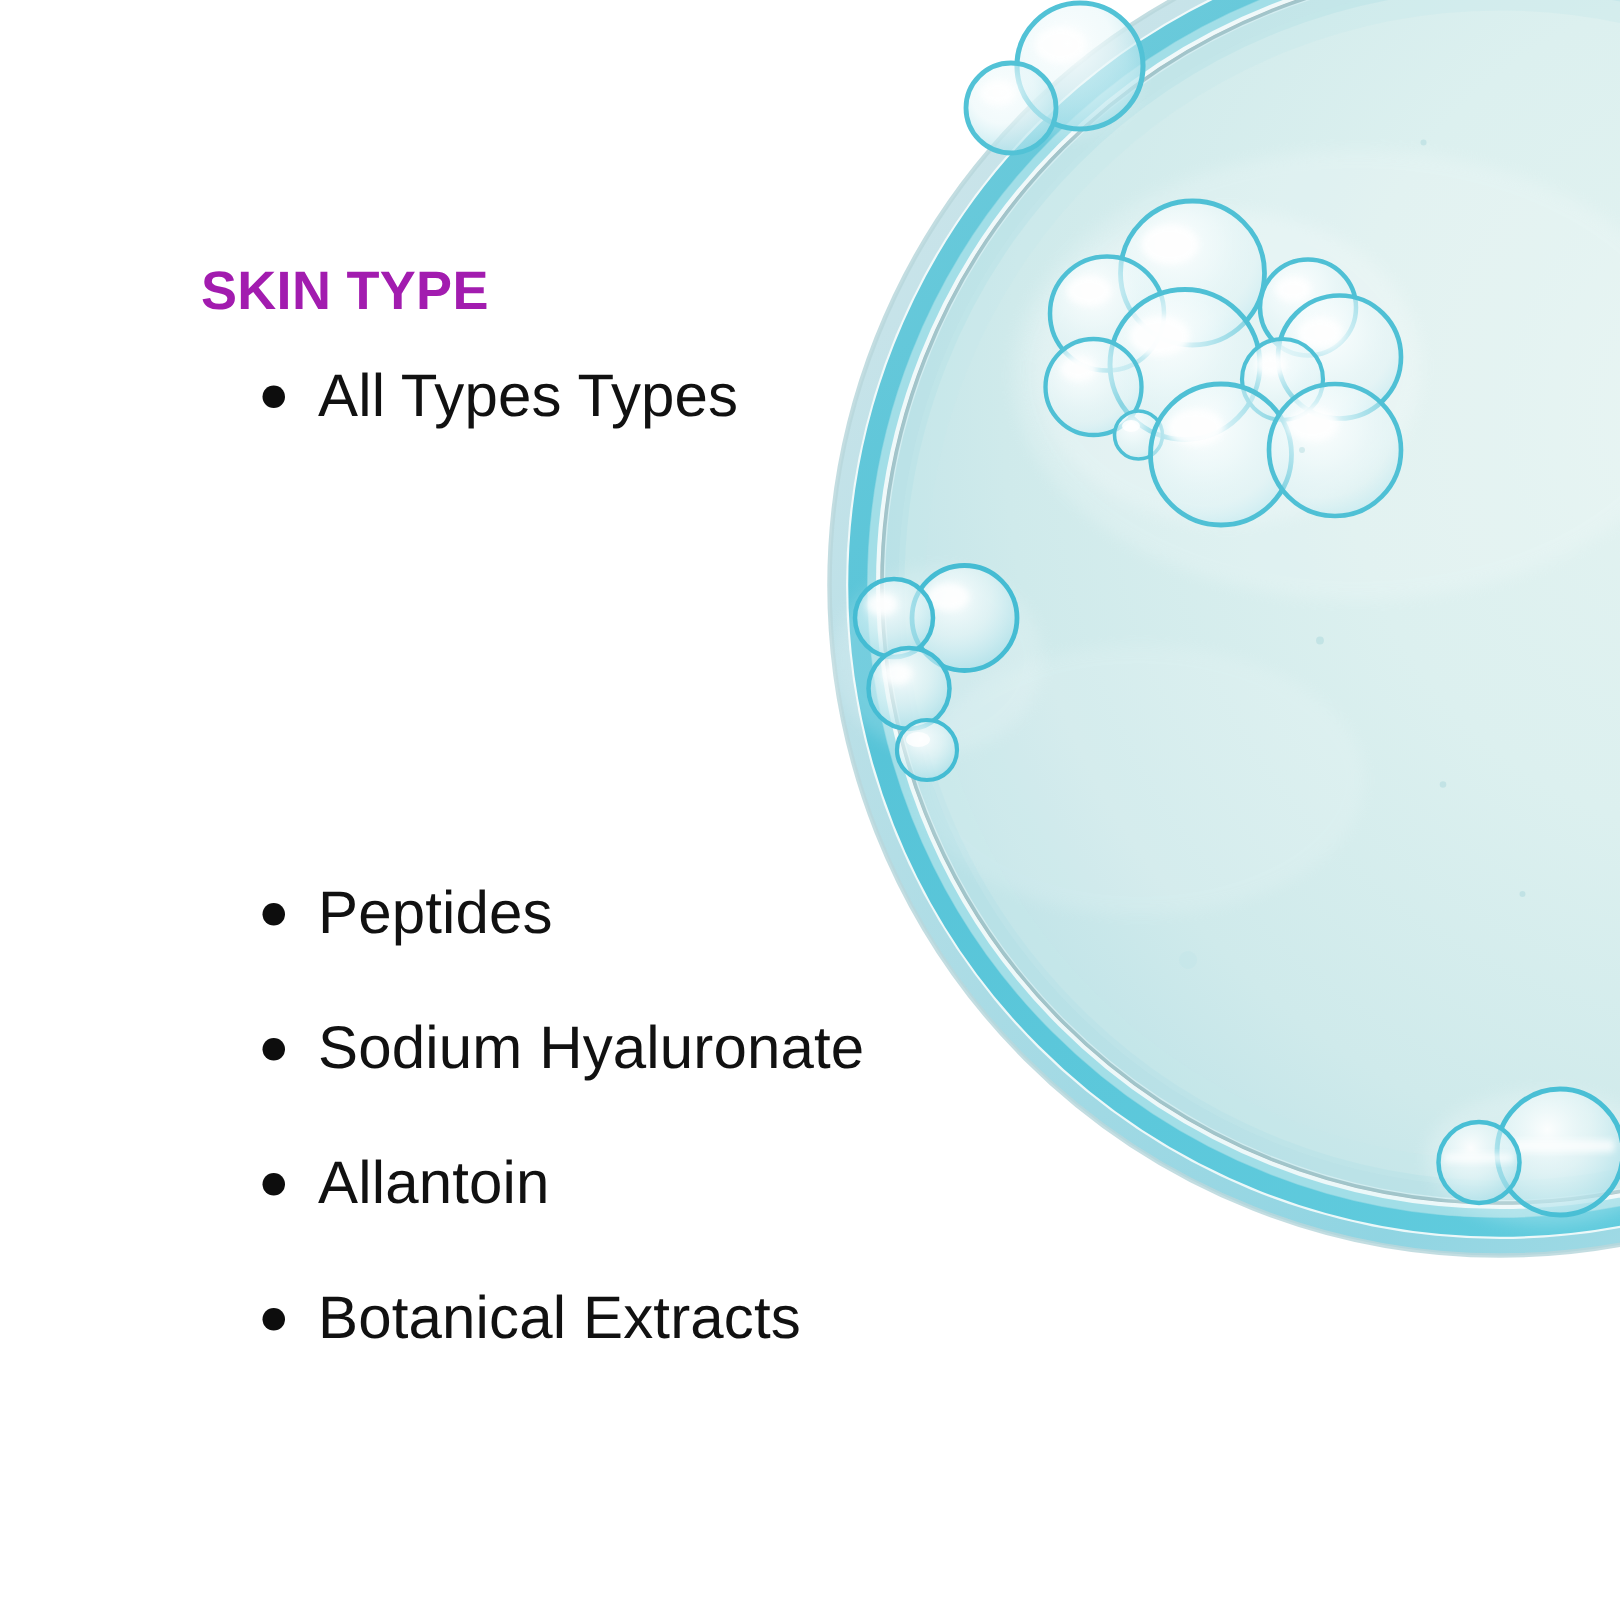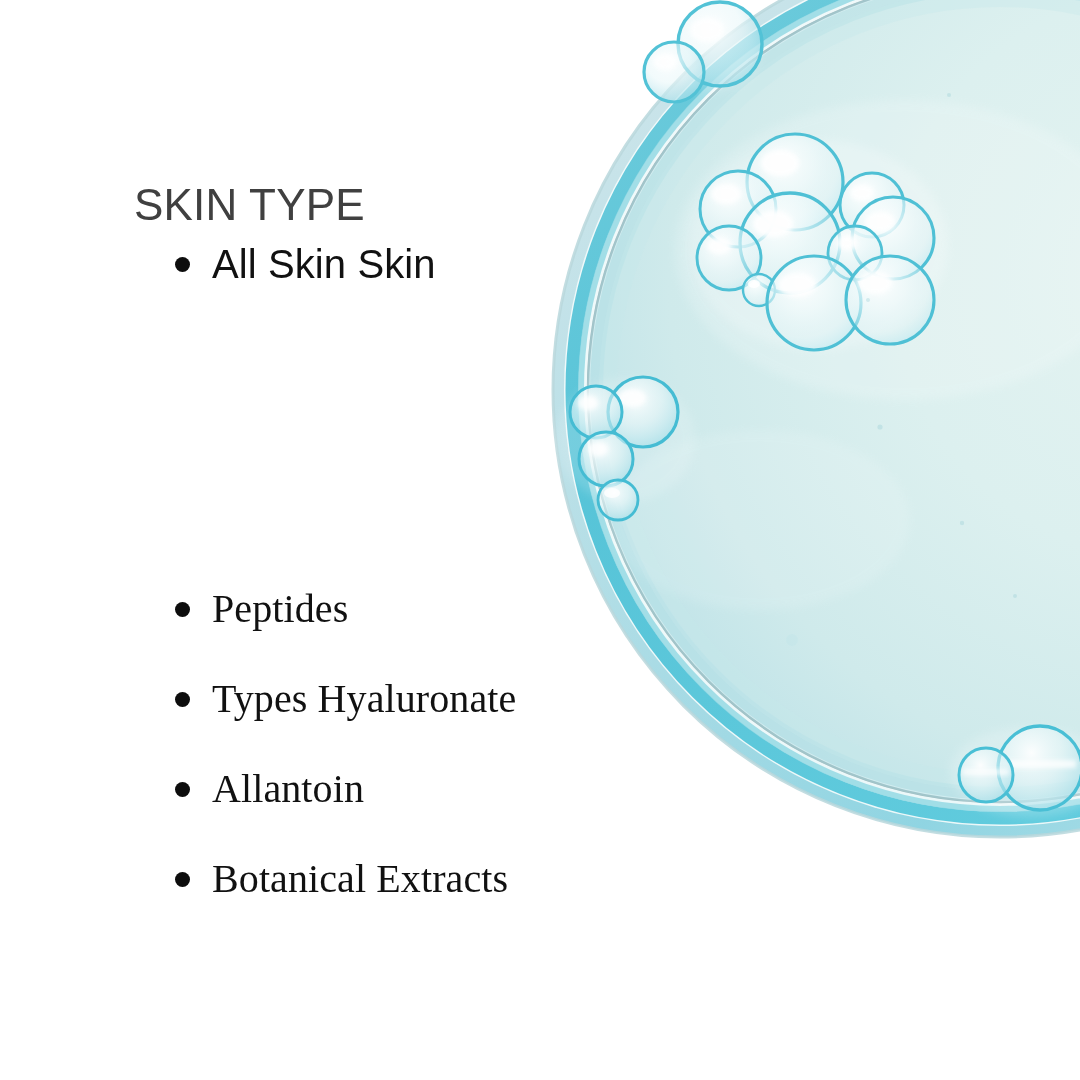--- a/index.html
+++ b/index.html
@@ -31,40 +31,40 @@
     position: absolute;
     left: 0;
     top: 0;
     width: 560px;
     height: 1080px;
   }
 
   .section-heading {
     position: absolute;
     left: 134px;
-    font-size: 44px;
-    font-weight: 400;
+    font-size: 36px;
+    font-weight: 700;
     letter-spacing: 0.2px;
-    color: #404040;
+    color: #a21caf;
     white-space: nowrap;
     line-height: 1;
     -webkit-font-smoothing: antialiased;
   }
   .section-heading.skin-type { top: 146px; }
   .section-heading.key-features { top: 496px; }
 
   .bullet-list {
     position: absolute;
     left: 0;
     margin: 0;
     padding: 0;
     list-style: none;
   }
   .bullet-list.skin-type-list { top: 240px; }
-  .bullet-list.key-features-list { top: 585px; font-family: Liberation Serif, serif; }
+  .bullet-list.key-features-list { top: 585px; }
 
   .bullet-item {
     position: relative;
     height: 90px;
     padding-left: 212px;
     font-size: 40px;
     font-weight: 400;
     color: #111111;
     line-height: 48px;
     white-space: nowrap;
@@ -231,33 +231,33 @@
     </svg>
   </div>
 
   <div class="text-col">
 
     <h2 class="section-heading skin-type">SKIN TYPE</h2>
 
     <ul class="bullet-list skin-type-list">
       <li class="bullet-item">
         <span class="bullet-dot"></span>
-        <span>All Skin Skin</span>
+        <span>All Types Types</span>
       </li>
     </ul>
 
 
     <ul class="bullet-list key-features-list">
       <li class="bullet-item">
         <span class="bullet-dot"></span>
         <span>Peptides</span>
       </li>
       <li class="bullet-item">
         <span class="bullet-dot"></span>
-        <span>Types Hyaluronate</span>
+        <span>Sodium Hyaluronate</span>
       </li>
       <li class="bullet-item">
         <span class="bullet-dot"></span>
         <span>Allantoin</span>
       </li>
       <li class="bullet-item">
         <span class="bullet-dot"></span>
         <span>Botanical Extracts</span>
       </li>
     </ul>

